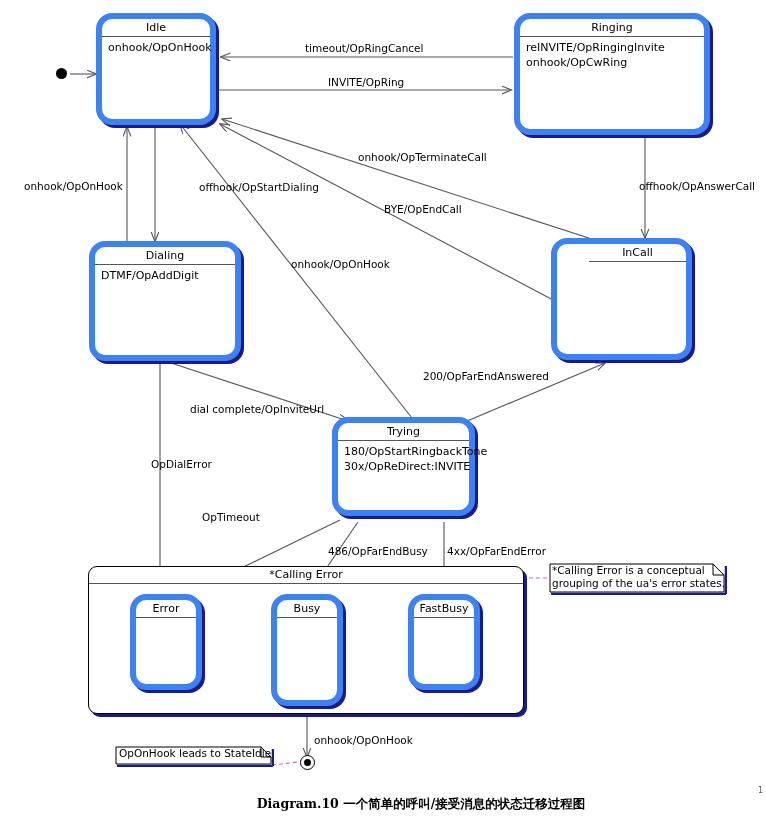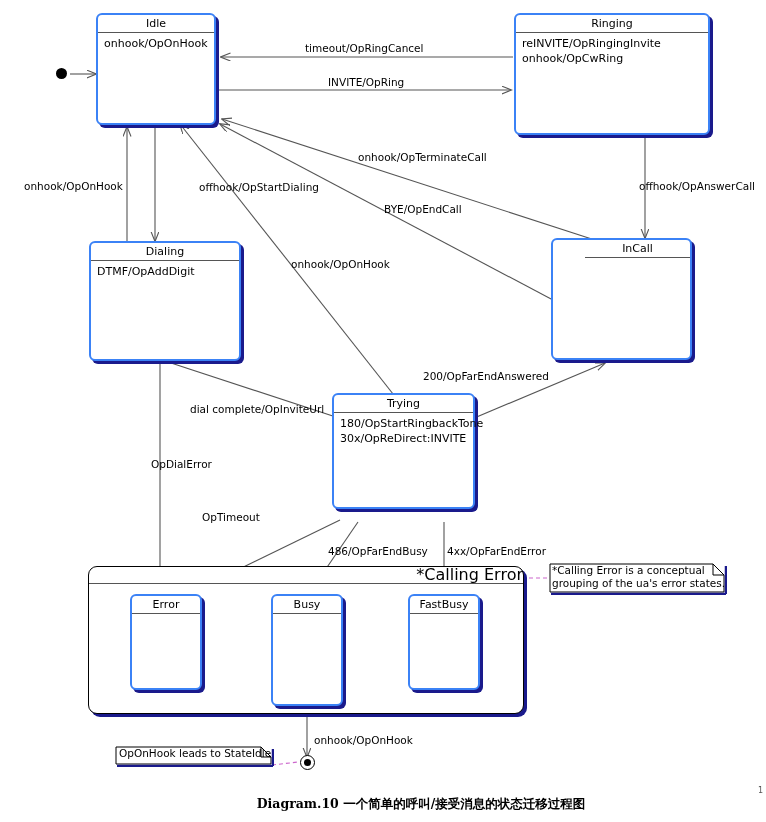--- a/index.html
+++ b/index.html
@@ -20,22 +20,22 @@
     left: 0;
     top: 0;
     width: 766px;
     height: 822px;
   }
   
   .state {
     position: absolute;
     box-sizing: border-box;
     background: #ffffff;
-    border: 2px solid #3b82f6;
-    border-radius: 6px;
+    border: 6px solid #3b82f6;
+    border-radius: 16px;
     box-shadow: 3px 3px 0 0 #1a1a8c;
     z-index: 3;
   }
   .state-title {
     text-align: center;
     font-size: 11px;
     color: #000000;
     line-height: 17px;
     height: 17px;
     border-bottom: 1px solid #555555;
@@ -55,22 +55,22 @@
   .composite {
     position: absolute;
     box-sizing: border-box;
     background: #ffffff;
     border: 1px solid #000000;
     border-radius: 9px;
     box-shadow: 3px 3px 0 0 #1a1a8c;
     z-index: 2;
   }
   .composite-title {
-    text-align: right;
-    font-size: 16px;
+    text-align: center;
+    font-size: 11px;
     line-height: 16px;
     height: 16px;
     border-bottom: 1px solid #555555;
     color: #000000;
   }
   
   .note {
     position: absolute;
     box-sizing: border-box;
     background: #ffffff;
@@ -227,21 +227,21 @@
     <div class="state-title">Dialing</div>
     <div class="state-body">
       <div>DTMF/OpAddDigit</div>
     </div>
   </div>
 
   <div class="state" style="left:551px; top:238px; width:141px; height:122px;padding-left:32px;">
     <div class="state-title">InCall</div>
   </div>
 
-  <div class="state" style="left:332px; top:393px; width:143px; height:116px;">
+  <div class="state" style="left:332px; top:417px; width:143px; height:99px;">
     <div class="state-title">Trying</div>
     <div class="state-body">
       <div>180/OpStartRingbackTone</div>
       <div>30x/OpReDirect:INVITE</div>
     </div>
   </div>
 
   <div class="state" style="left:130px; top:594px; width:72px; height:96px;">
     <div class="state-title">Error</div>
     <div class="state-body"></div>

